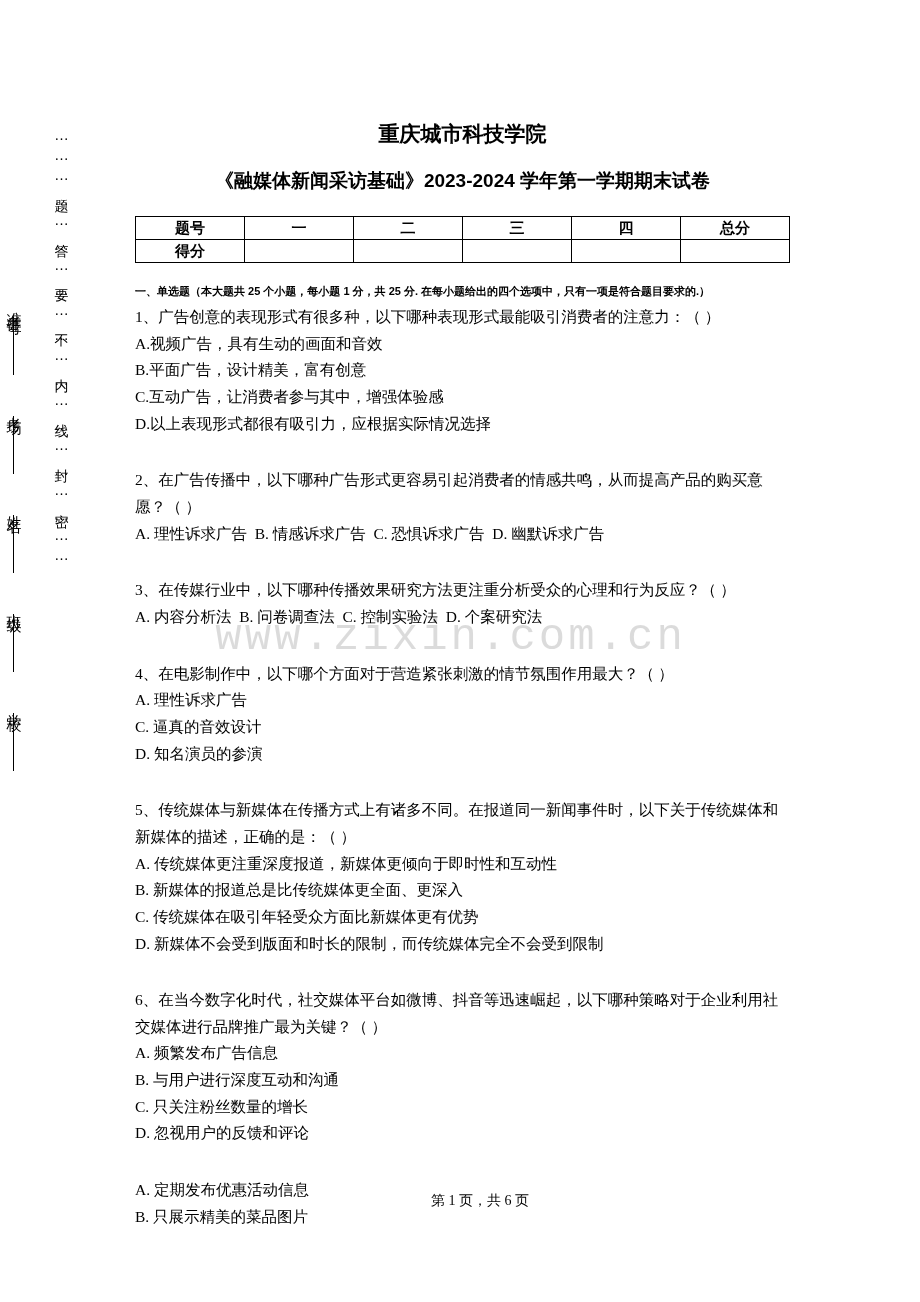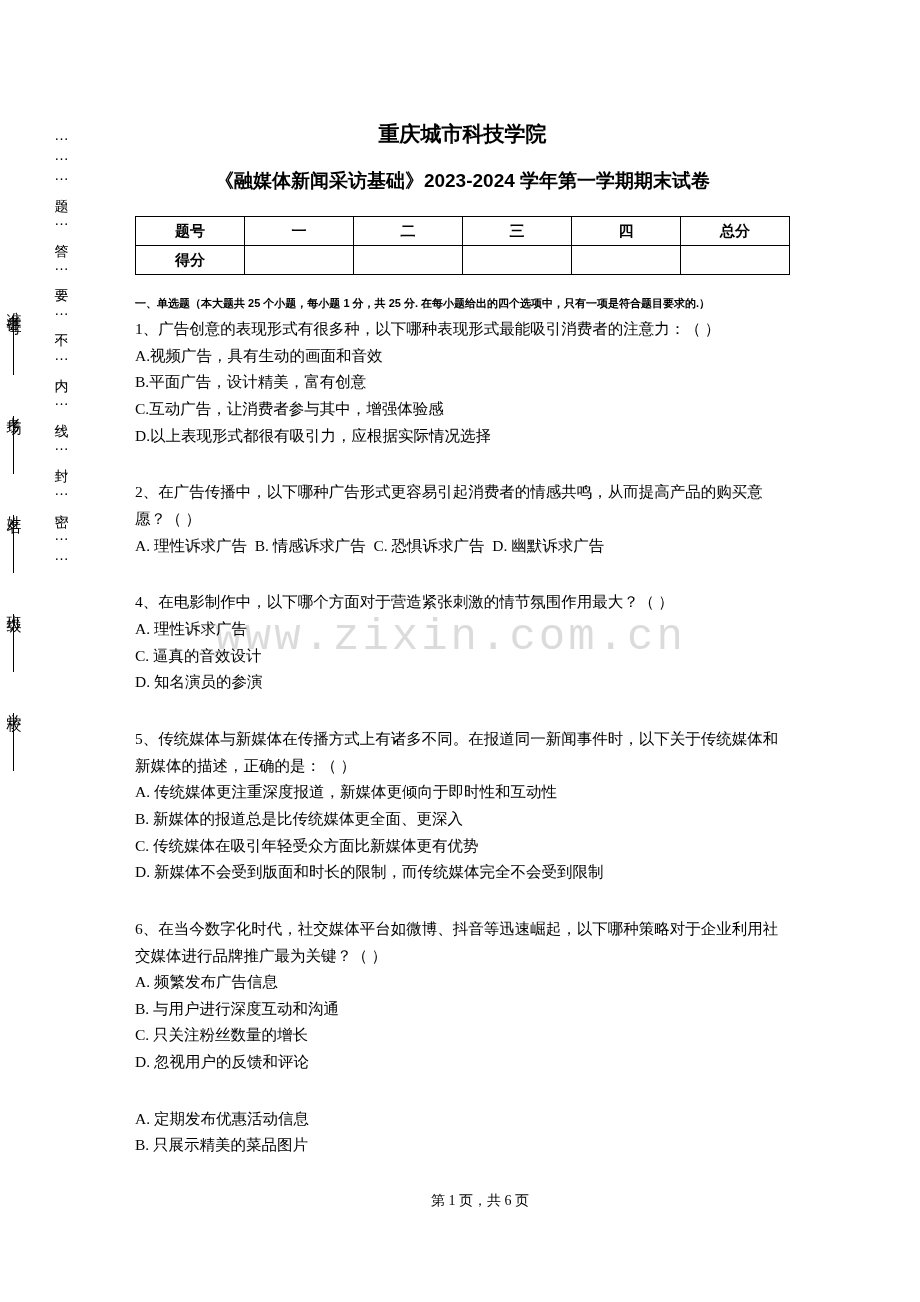--- a/index.html
+++ b/index.html
@@ -73,21 +73,21 @@
   table.score {
     width: 100%;
     border-collapse: collapse;
     margin-top: 22px;
     font-family: "Liberation Sans", sans-serif;
     font-weight: bold;
     font-size: 15px;
   }
   table.score td {
     border: 1px solid #000;
-    height: 29px;
+    height: 23px;
     text-align: center;
     vertical-align: middle;
     width: 16.66%;
   }
   .section-heading {
     font-family: "Liberation Sans", sans-serif;
     font-weight: bold;
     font-size: 11px;
     line-height: 1.55;
     margin-top: 20px;
@@ -173,20 +173,24 @@
           <div class="opt">A.视频广告，具有生动的画面和音效</div>
           <div class="opt">B.平面广告，设计精美，富有创意</div>
           <div class="opt">C.互动广告，让消费者参与其中，增强体验感</div>
           <div class="opt">D.以上表现形式都很有吸引力，应根据实际情况选择</div>
         </div>
         <div class="question">
           <div class="stem">2、在广告传播中，以下哪种广告形式更容易引起消费者的情感共鸣，从而提高产品的购买意愿？（ ）</div>
           <div class="opts-inline">A. 理性诉求广告  B. 情感诉求广告  C. 恐惧诉求广告  D. 幽默诉求广告</div>
         </div>
         <div class="question">
+          <div class="stem">3、在传媒行业中，以下哪种传播效果研究方法更注重分析受众的心理和行为反应？（ ）</div>
+          <div class="opts-inline">A. 内容分析法  B. 问卷调查法  C. 控制实验法  D. 个案研究法</div>
+        </div>
+        <div class="question">
           <div class="stem">4、在电影制作中，以下哪个方面对于营造紧张刺激的情节氛围作用最大？（ ）</div>
           <div class="opt">A. 理性诉求广告</div>
           <div class="opt">C. 逼真的音效设计</div>
           <div class="opt">D. 知名演员的参演</div>
         </div>
         <div class="question">
           <div class="stem">5、传统媒体与新媒体在传播方式上有诸多不同。在报道同一新闻事件时，以下关于传统媒体和新媒体的描述，正确的是：（ ）</div>
           <div class="opt">A. 传统媒体更注重深度报道，新媒体更倾向于即时性和互动性</div>
           <div class="opt">B. 新媒体的报道总是比传统媒体更全面、更深入</div>
           <div class="opt">C. 传统媒体在吸引年轻受众方面比新媒体更有优势</div>

